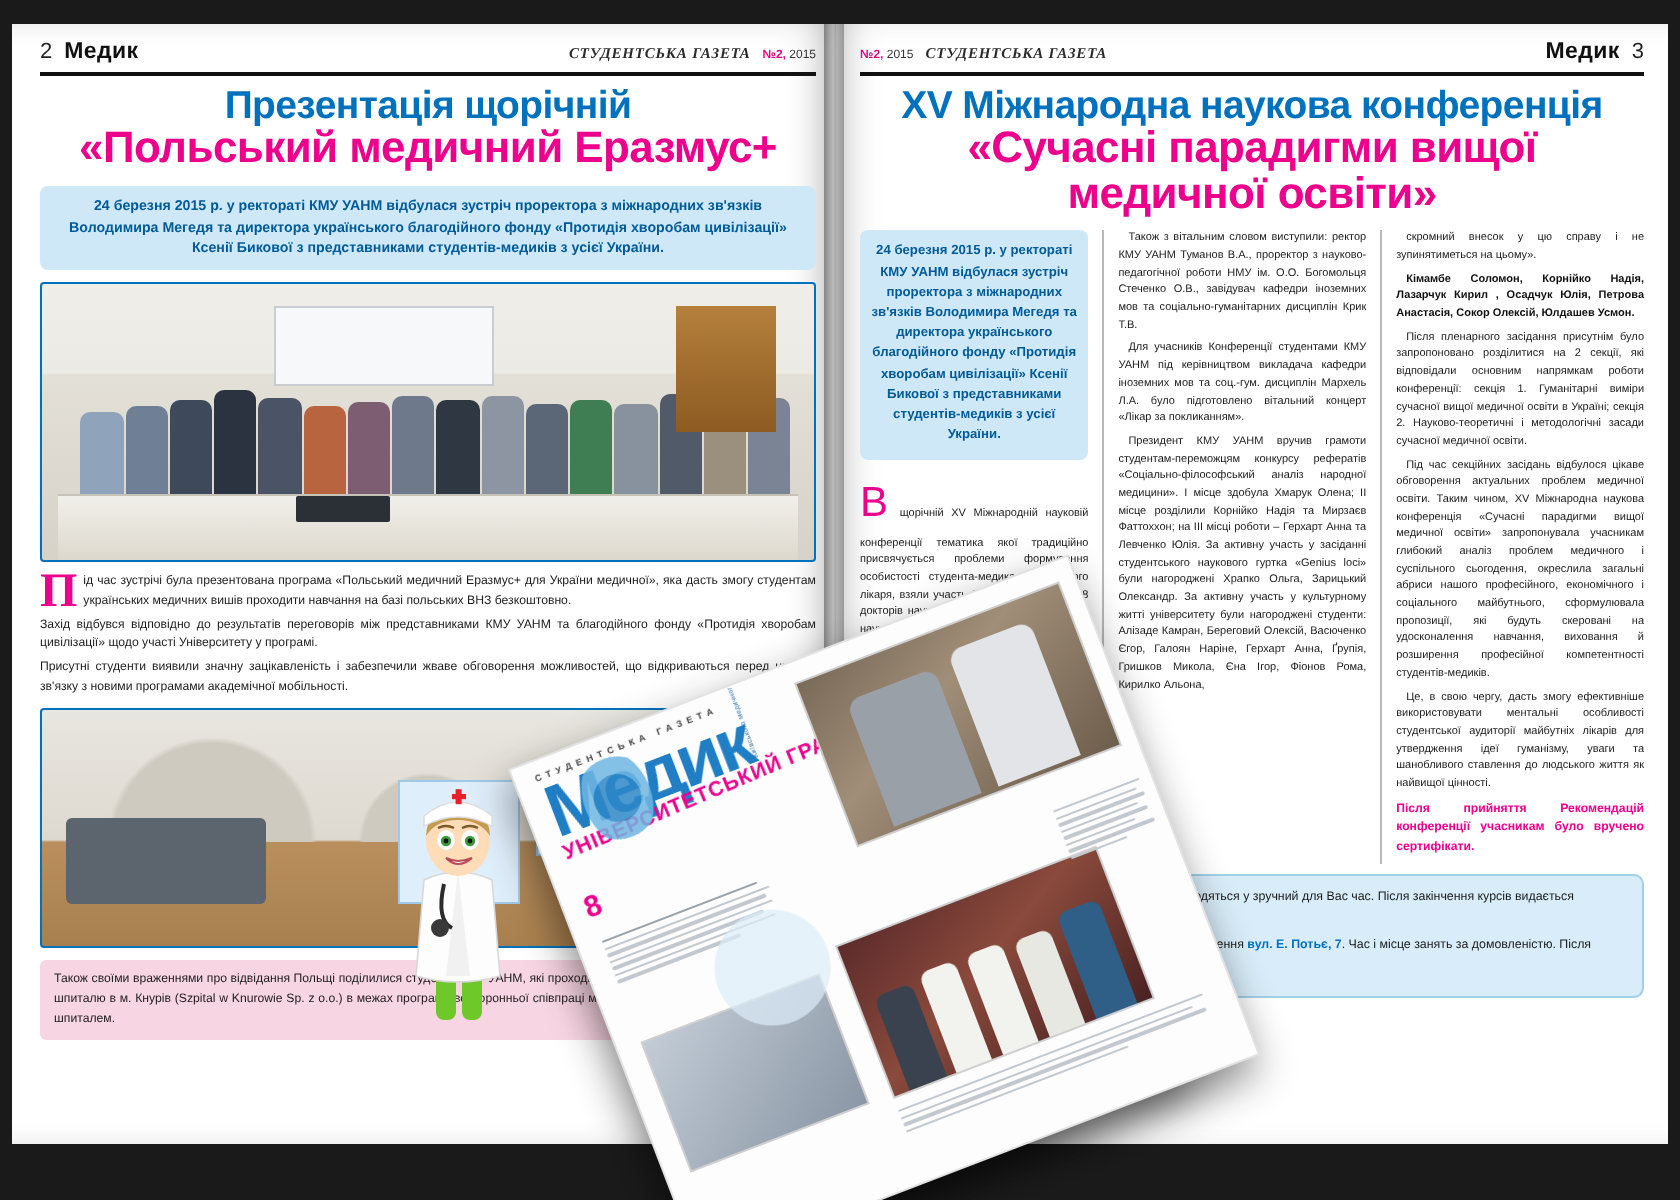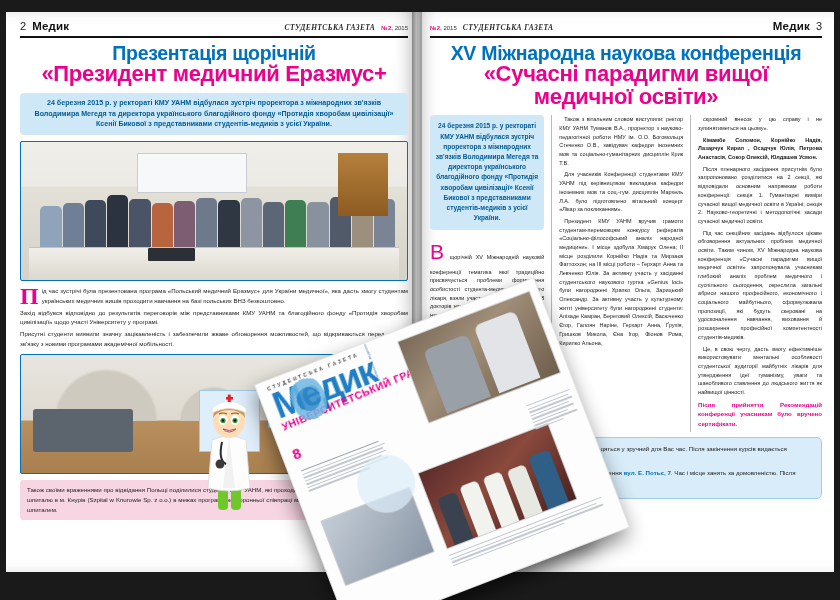--- a/index.html
+++ b/index.html
@@ -137,21 +137,21 @@
         <span class="gazeta">СТУДЕНТСЬКА ГАЗЕТА</span>
         <span class="issue">
           <b>№2,</b>
           <span>2015</span>
         </span>
       </div>
       <div class="rule"></div>
 
       <div class="headline">
         <span class="hl-line hl-blue">Презентація щорічній</span>
-        <span class="hl-line hl-pink">«Президент медичний Еразмус+</span>
+        <span class="hl-line hl-pink">«Польський медичний Еразмус+</span>
       </div>
 
       <div class="lede">24 березня 2015 р. у ректораті КМУ УАНМ відбулася зустріч проректора з  міжнародних  зв'язків Володимира Мегедя та директора українського благодійного фонду «Протидія хворобам цивілізації» Ксенії Бикової з  представниками студентів-медиків з усієї України.</div>
 
       <div class="photo ph-room">
         <div class="crowd">
           <div class="pp" style="height:62%;background:#8fa3bb"></div>
           <div class="pp" style="height:66%;background:#6f7f96"></div>
           <div class="pp" style="height:70%;background:#3e4a5c"></div>
           <div class="pp" style="height:78%;background:#2b3340"></div>

